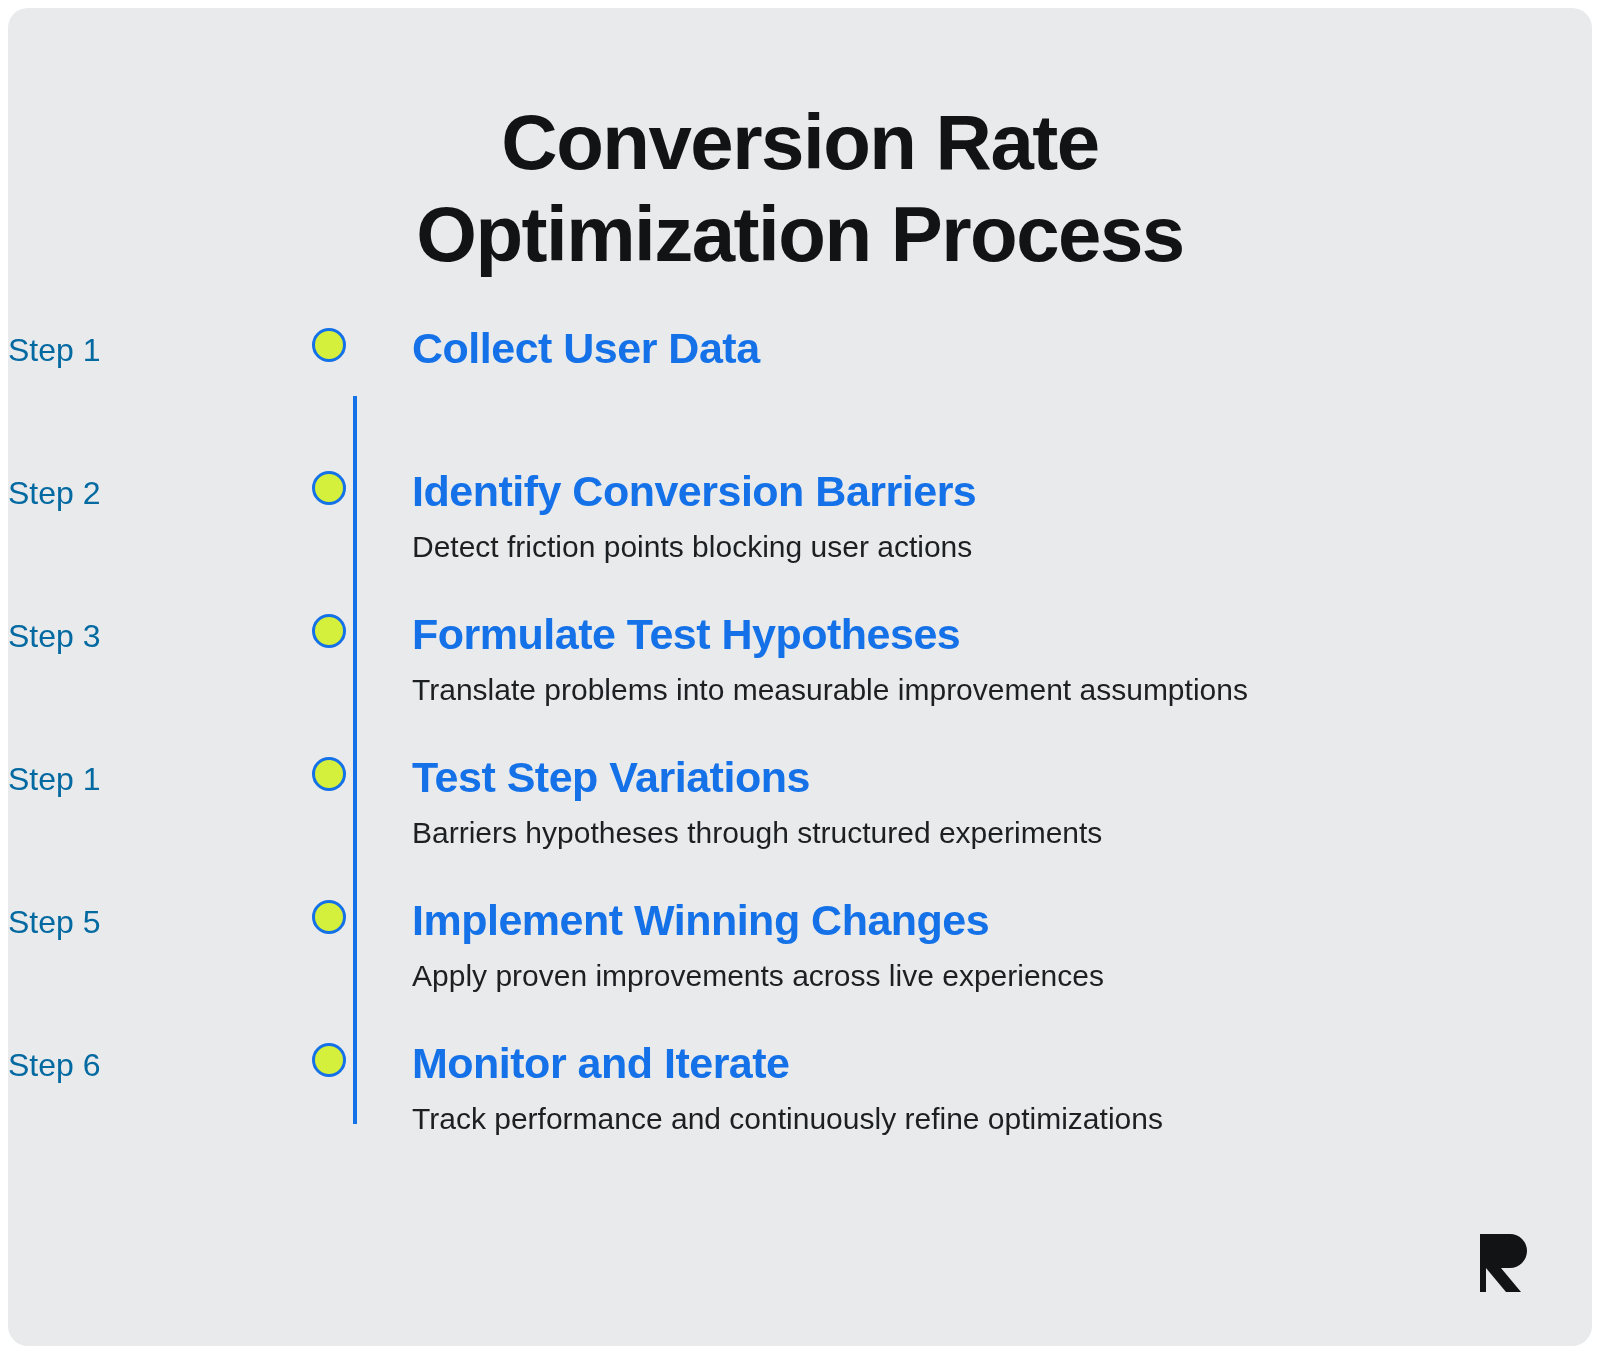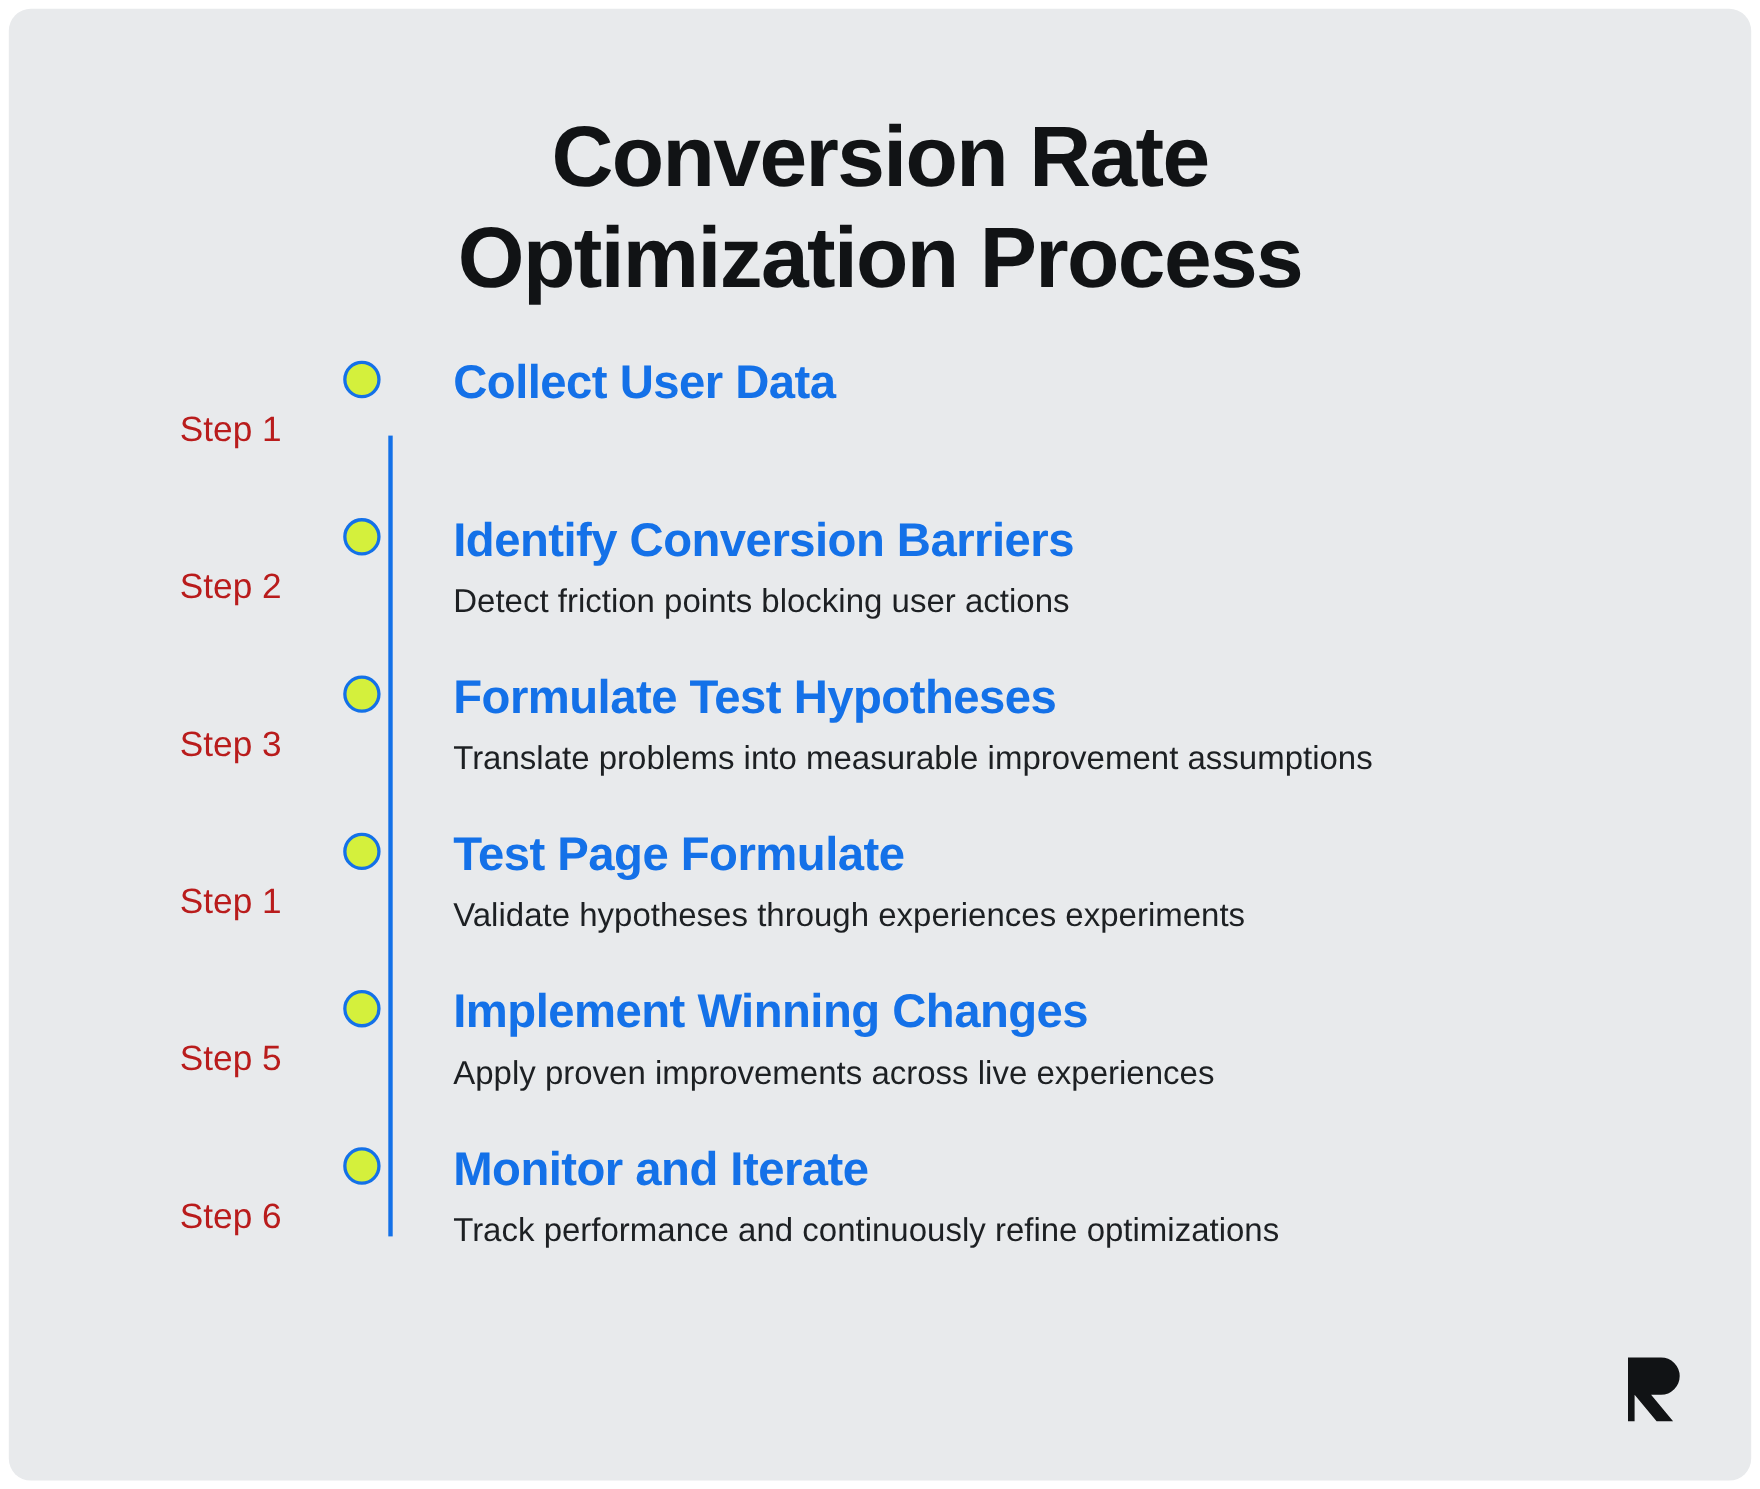--- a/index.html
+++ b/index.html
@@ -50,29 +50,28 @@
     background: #1471e8;
   }
   .step {
     position: relative;
     display: flex;
     align-items: flex-start;
     min-height: 143px;
   }
   .step-label {
     width: 296px;
-    text-align: right;
+    text-align: left;
     padding-right: 48px;
     box-sizing: border-box;
-    color: #b91c1c;
+    color: #0369a1;
     font-size: 32px;
     line-height: 1;
     font-weight: 400;
     padding-top: 8px;
-    margin-top: 40px;
   }
   .dot-wrap {
     width: 50px;
     display: flex;
     justify-content: center;
     padding-top: 2px;
     position: relative;
     z-index: 2;
   }
   .dot {
@@ -156,22 +155,22 @@
         <p class="step-desc">Translate problems into measurable improvement assumptions</p>
       </div>
     </div>
 
     <div class="step">
       <div class="step-label">Step 1</div>
       <div class="dot-wrap">
         <div class="dot"></div>
       </div>
       <div class="step-body">
-        <p class="step-heading">Test Page Formulate</p>
-        <p class="step-desc">Validate hypotheses through experiences experiments</p>
+        <p class="step-heading">Test Step Variations</p>
+        <p class="step-desc">Barriers hypotheses through structured experiments</p>
       </div>
     </div>
 
     <div class="step">
       <div class="step-label">Step 5</div>
       <div class="dot-wrap">
         <div class="dot"></div>
       </div>
       <div class="step-body">
         <p class="step-heading">Implement Winning Changes</p>

